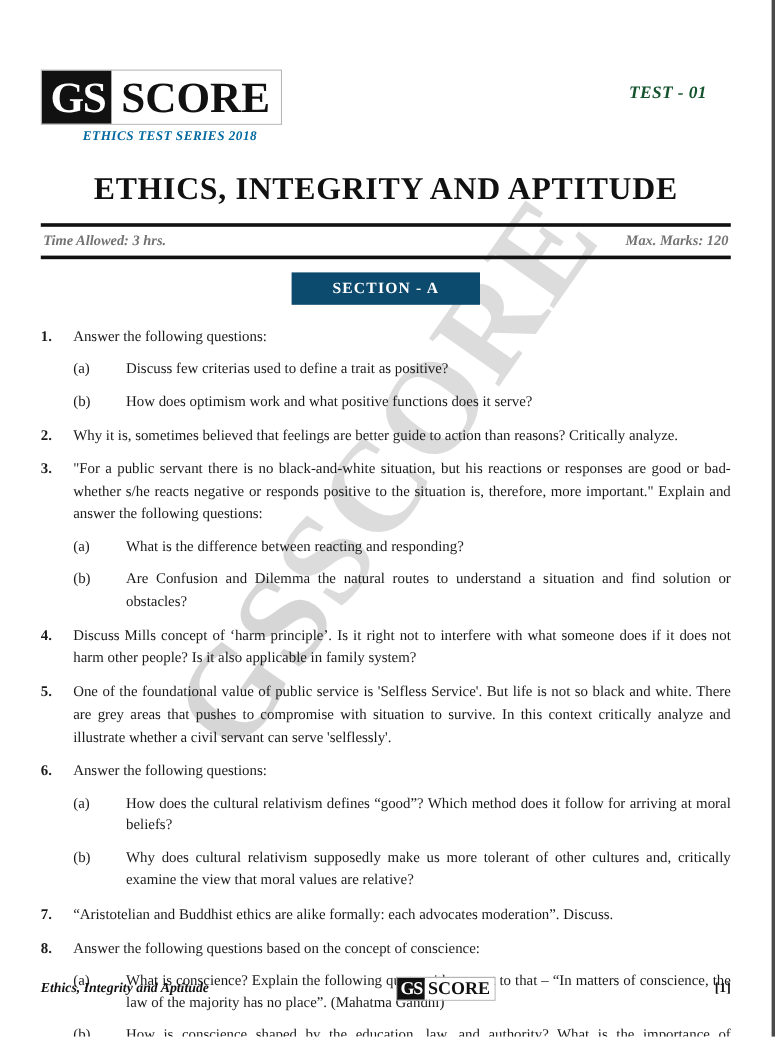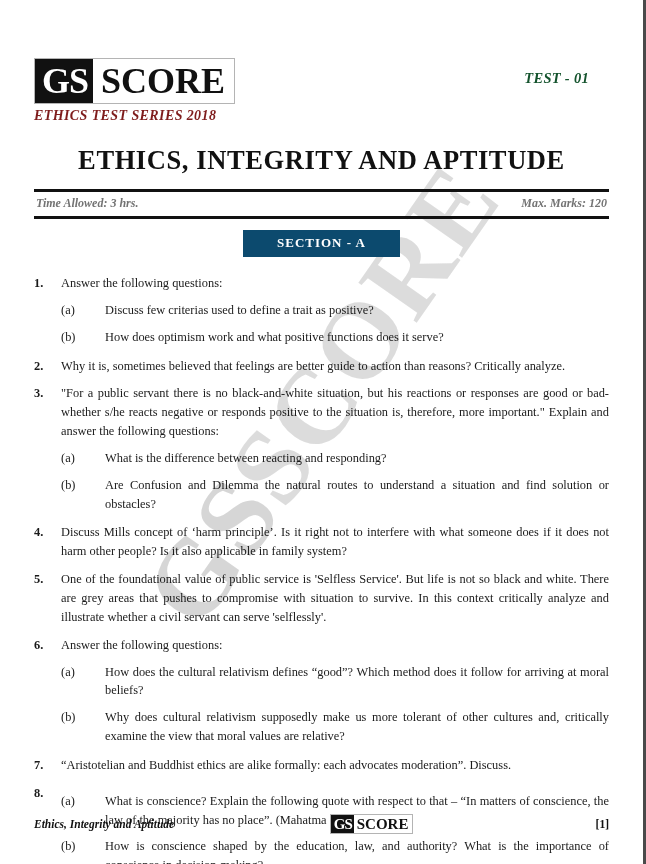--- a/index.html
+++ b/index.html
@@ -84,23 +84,24 @@
     font-size: 36px;
     line-height: 44px;
     padding: 0 9px 0 8px;
     letter-spacing: 0px;
   }
   .brand-sub {
     margin-top: 5px;
     font-family: "Liberation Serif", "DejaVu Serif", serif;
     font-style: italic;
     font-weight: bold;
-    font-size: 14px;
+    font-size: 11px;
     letter-spacing: .4px;
-    color: #7f1d1d;
+    color: #0369a1;
+    margin-left: 35px;
   }
   .test-no {
     font-family: "Liberation Serif", "DejaVu Serif", serif;
     font-style: italic;
     font-weight: bold;
     font-size: 14.5px;
     letter-spacing: .3px;
     color: #14532d;
     padding-top: 12px;
     padding-right: 20px;
@@ -342,20 +343,21 @@
         </div>
         <div class="q-item">
           <div class="q-num">7.</div>
           <div class="q-body">
             <p class="q-text">“Aristotelian and Buddhist ethics are alike formally: each advocates moderation”. Discuss.</p>
           </div>
         </div>
         <div class="q-item has-subs">
           <div class="q-num">8.</div>
           <div class="q-body">
+            <p class="q-text">Answer the following questions based on the concept of conscience:</p>
             <div class="sub-list">
               <div class="sub-item">
                 <div class="sub-label">(a)</div>
                 <div class="sub-text">What is conscience? Explain the following quote with respect to that – “In matters of conscience, the law of the majority has no place”. (Mahatma Gandhi)</div>
               </div>
               <div class="sub-item">
                 <div class="sub-label">(b)</div>
                 <div class="sub-text">How is conscience shaped by the education, law, and authority? What is the importance of conscience in decision-making?</div>
               </div>
             </div>

